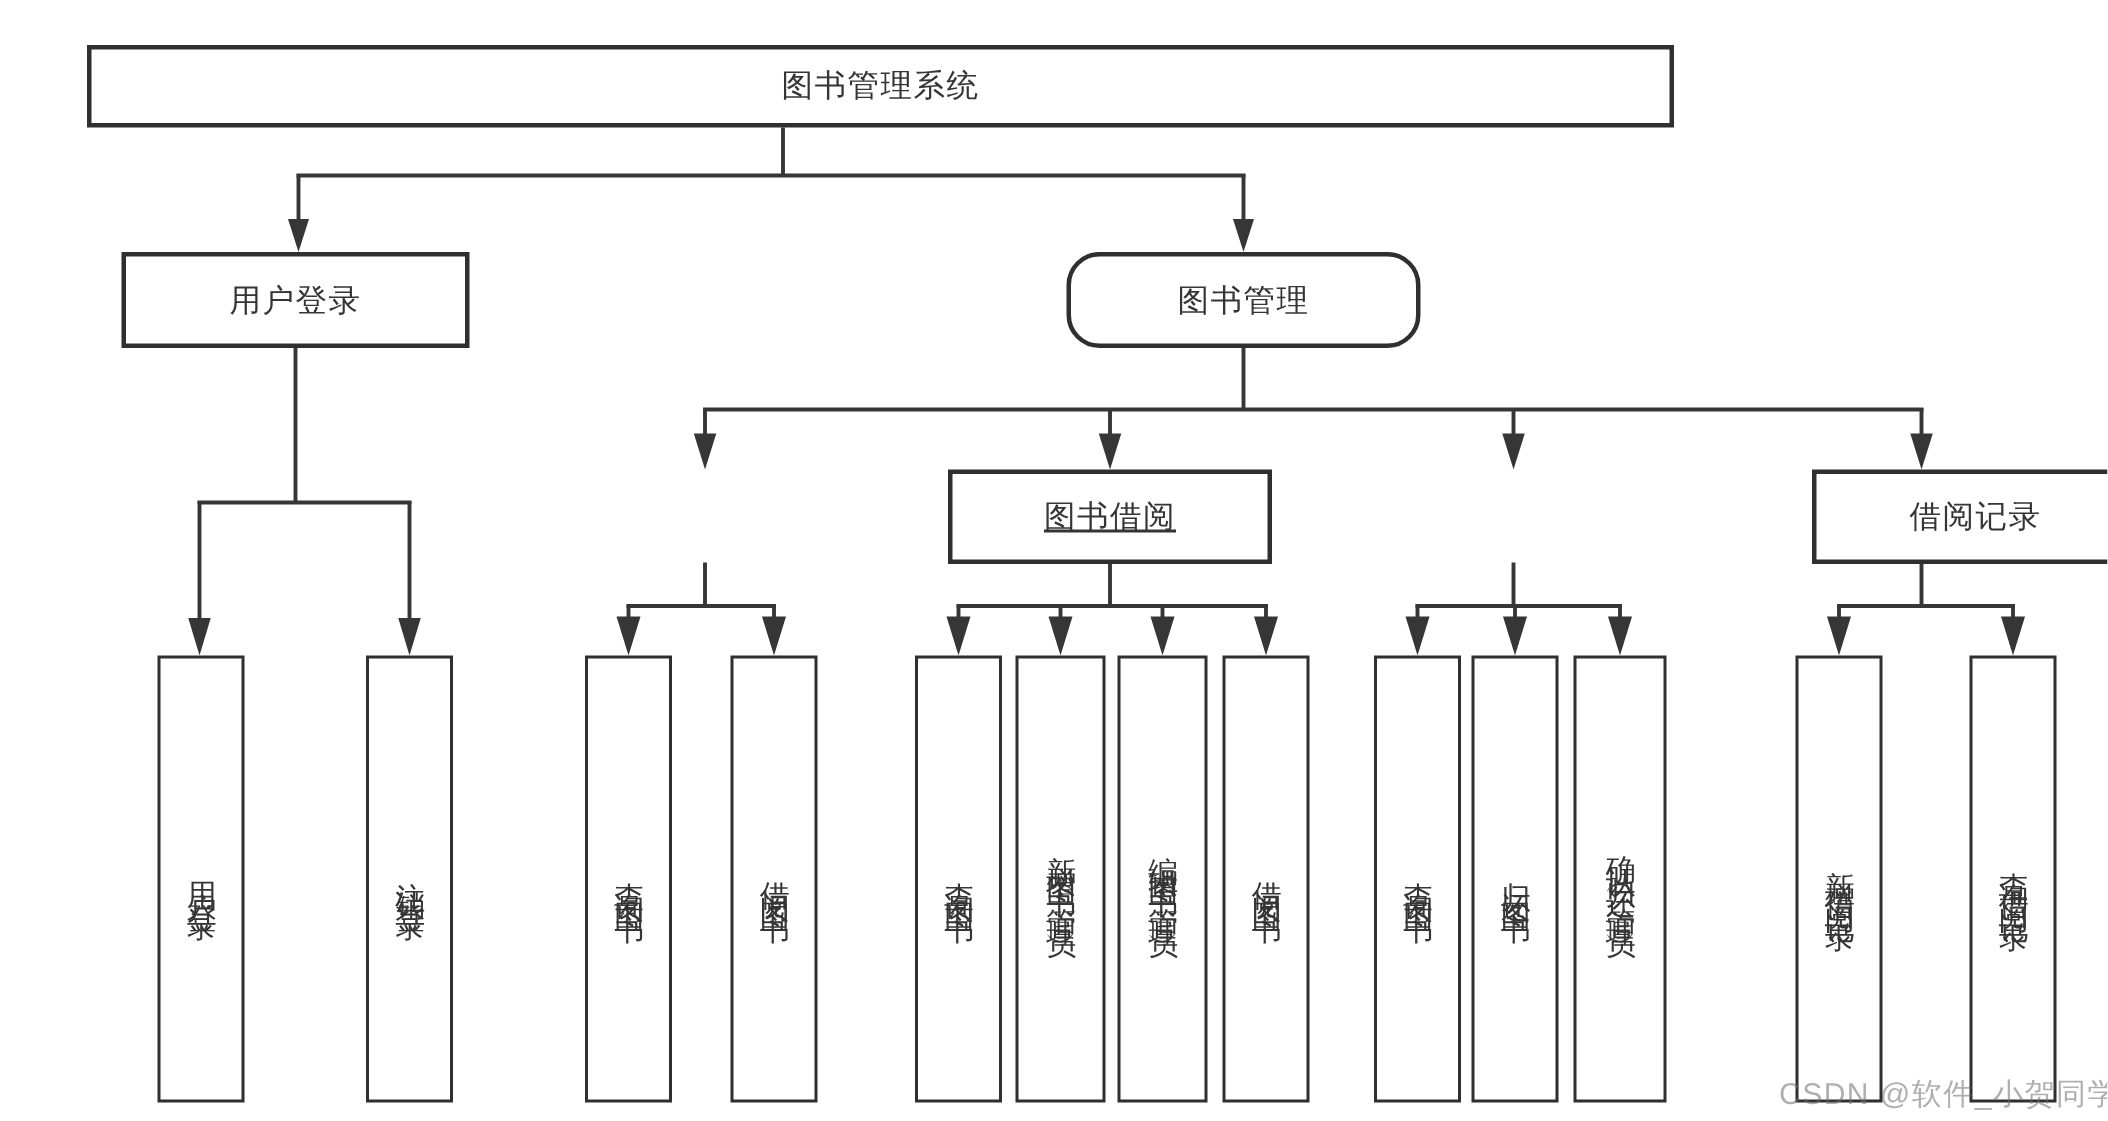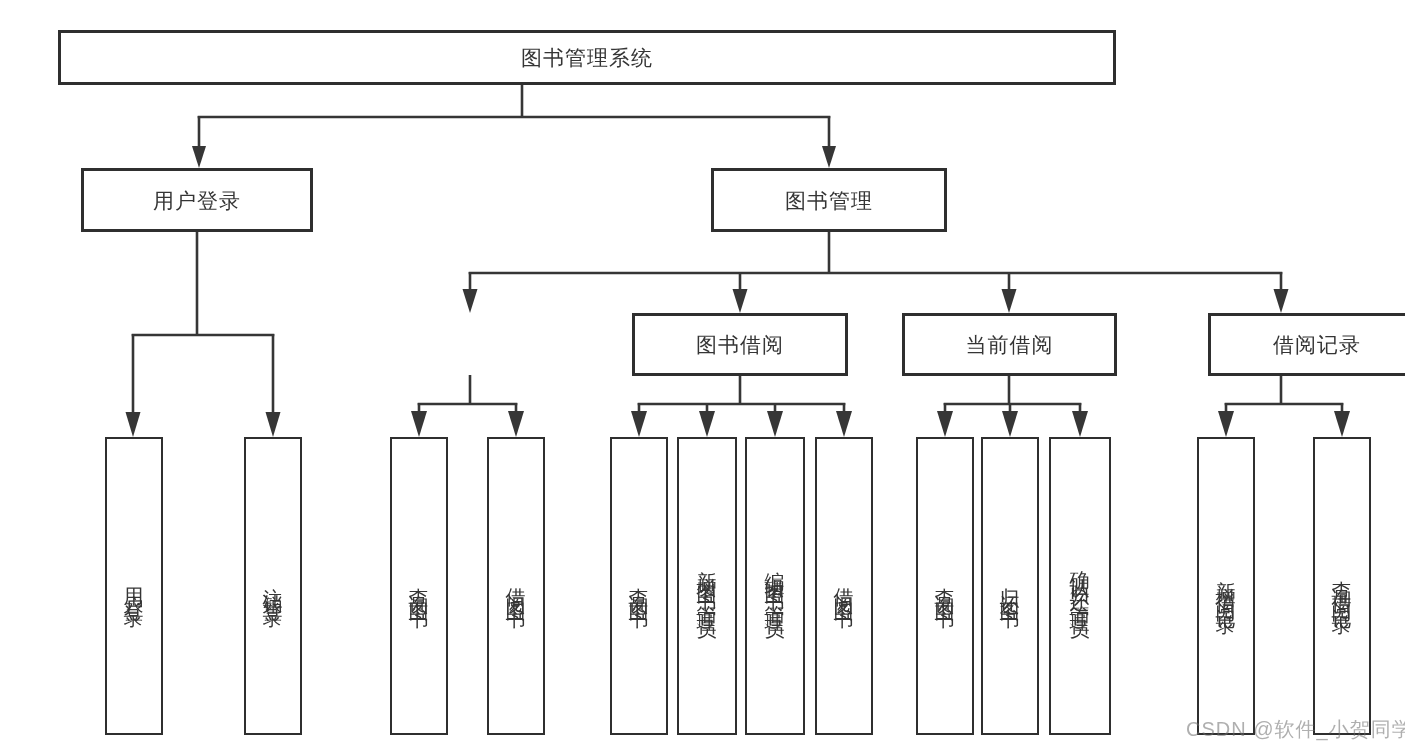--- a/index.html
+++ b/index.html
@@ -135,29 +135,26 @@
     </g>
   </svg>
 
   <div class="node" style="left:21px; top:30px; width:1058px; height:55px;margin-left:37px;">
     <span>图书管理系统</span>
   </div>
 
   <div class="node" style="left:81px; top:168px; width:232px; height:64px;">
     <span>用户登录</span>
   </div>
-  <div class="node" style="left:711px; top:168px; width:236px; height:64px;">
+  <div class="node" style="left:711px; top:168px; width:236px; height:64px;border-radius:22px;">
     <span>图书管理</span>
   </div>
 
-  <div class="node" style="left:632px; top:313px; width:216px; height:63px;">
+  <div class="node" style="left:632px; top:313px; width:216px; height:63px;text-decoration:underline;">
     <span>图书借阅</span>
-  </div>
-  <div class="node" style="left:902px; top:313px; width:215px; height:63px;">
-    <span>当前借阅</span>
   </div>
   <div class="node" style="left:1208px; top:313px; width:218px; height:63px;">
     <span>借阅记录</span>
   </div>
 
   <div class="node leaf" style="left:105px; top:437px; width:58px; height:298px;">
     <span class="v-label">用户登录</span>
   </div>
   <div class="node leaf" style="left:244px; top:437px; width:58px; height:298px;">
     <span class="v-label">注销登录</span>

